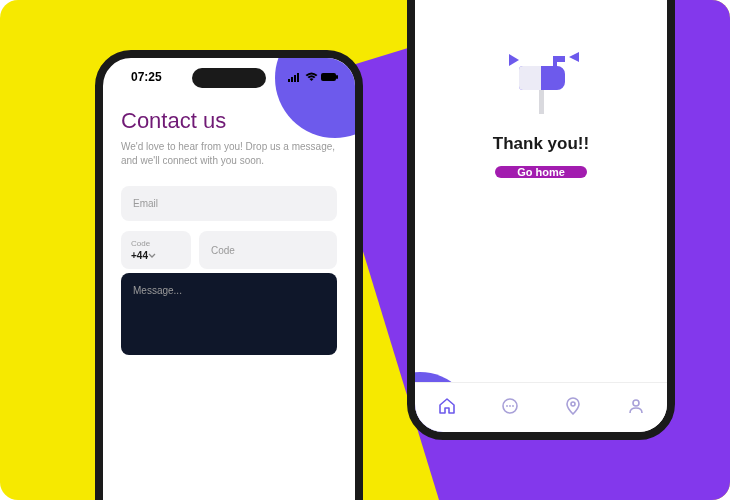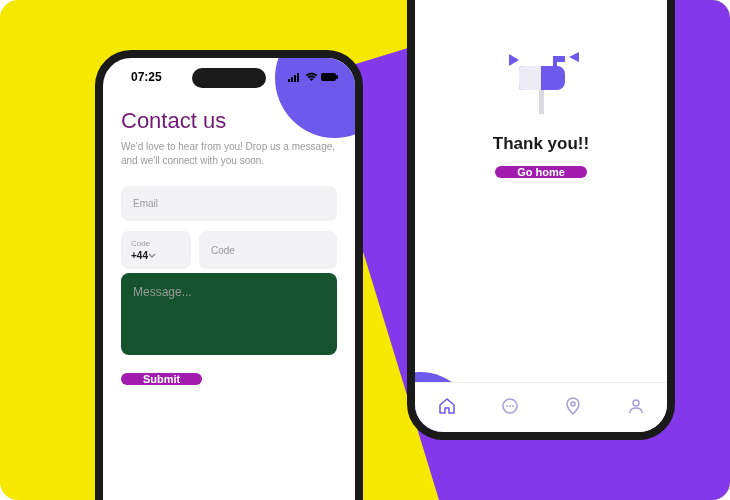--- a/index.html
+++ b/index.html
@@ -22,21 +22,21 @@
 
 .screen-l { padding: 50px 18px 0; }
 .title { font-size: 22px; font-weight: 400; color: #701a75; margin-bottom: 6px; }
 .subtitle { font-size: 10px; color: #9a9a9a; line-height: 1.4; margin-bottom: 18px; }
 .field { background: #f2f2f4; border-radius: 8px; padding: 12px 12px; font-size: 10px; color: #9a9a9a; margin-bottom: 10px; }
 .row { display: flex; gap: 8px; margin-bottom: 4px; }
 .code-field { background: #f2f2f4; border-radius: 8px; padding: 8px 10px; width: 70px; }
 .code-label { font-size: 8px; color: #9a9a9a; }
 .code-val { font-size: 10px; font-weight: 700; color: #1a1a1a; display: flex; align-items: center; justify-content: flex-start; margin-top: 2px; }
 .phone-field { flex: 1; background: #f2f2f4; border-radius: 8px; padding: 12px; font-size: 10px; color: #9a9a9a; display: flex; align-items: center; }
-.textarea { background: #14532d; border-radius: 8px; padding: 12px; font-size: 12px; color: #9a9a9a; height: 82px; margin-bottom: 14px; }
+.textarea { background: #0f172a; border-radius: 8px; padding: 12px; font-size: 10px; color: #9a9a9a; height: 82px; margin-bottom: 14px; }
 .btn-dark { background: #a21caf; color: #fff; font-size: 11px; font-weight: 600; padding: 0 22px; border-radius: 8px; display: inline-block; border: none; }
 
 .screen-r { padding-top: 140px; text-align: center; }
 .mailbox { display: inline-block; position: relative; width: 80px; height: 70px; }
 .mb-box { position: absolute; top: 18px; left: 18px; width: 46px; height: 24px; background: #6d5aec; border-radius: 4px 8px 8px 4px; }
 .mb-lid { position: absolute; top: 18px; left: 18px; width: 22px; height: 24px; background: #ecebf6; border-radius: 4px 0 0 4px; }
 .mb-flag { position: absolute; top: 8px; left: 52px; width: 4px; height: 14px; background: #6d5aec; }
 .mb-flag::before { content: ''; position: absolute; top: 0; left: 4px; width: 8px; height: 6px; background: #6d5aec; }
 .mb-pole { position: absolute; top: 42px; left: 38px; width: 5px; height: 24px; background: #d9d9de; }
 .spark { position: absolute; width: 0; height: 0; }
@@ -86,21 +86,20 @@
         <div class="code-val">
           <span>+44</span>
           <svg width="8" height="5" viewBox="0 0 8 5">
               <path d="M1 1 L4 4 L7 1" stroke="#888" stroke-width="1.3" fill="none"></path>
             </svg>
         </div>
       </div>
       <div class="phone-field">Code</div>
     </div>
     <div class="textarea">Message...</div>
-    <button class="btn-dark">Submit</button>
   </div>
 </div>
 
 <div class="phone phone-right">
   <div class="blob-bl"></div>
   <div class="screen-r">
     <div class="mailbox">
       <div class="spark spark1"></div>
       <div class="spark spark2"></div>
       <div class="mb-flag"></div>

